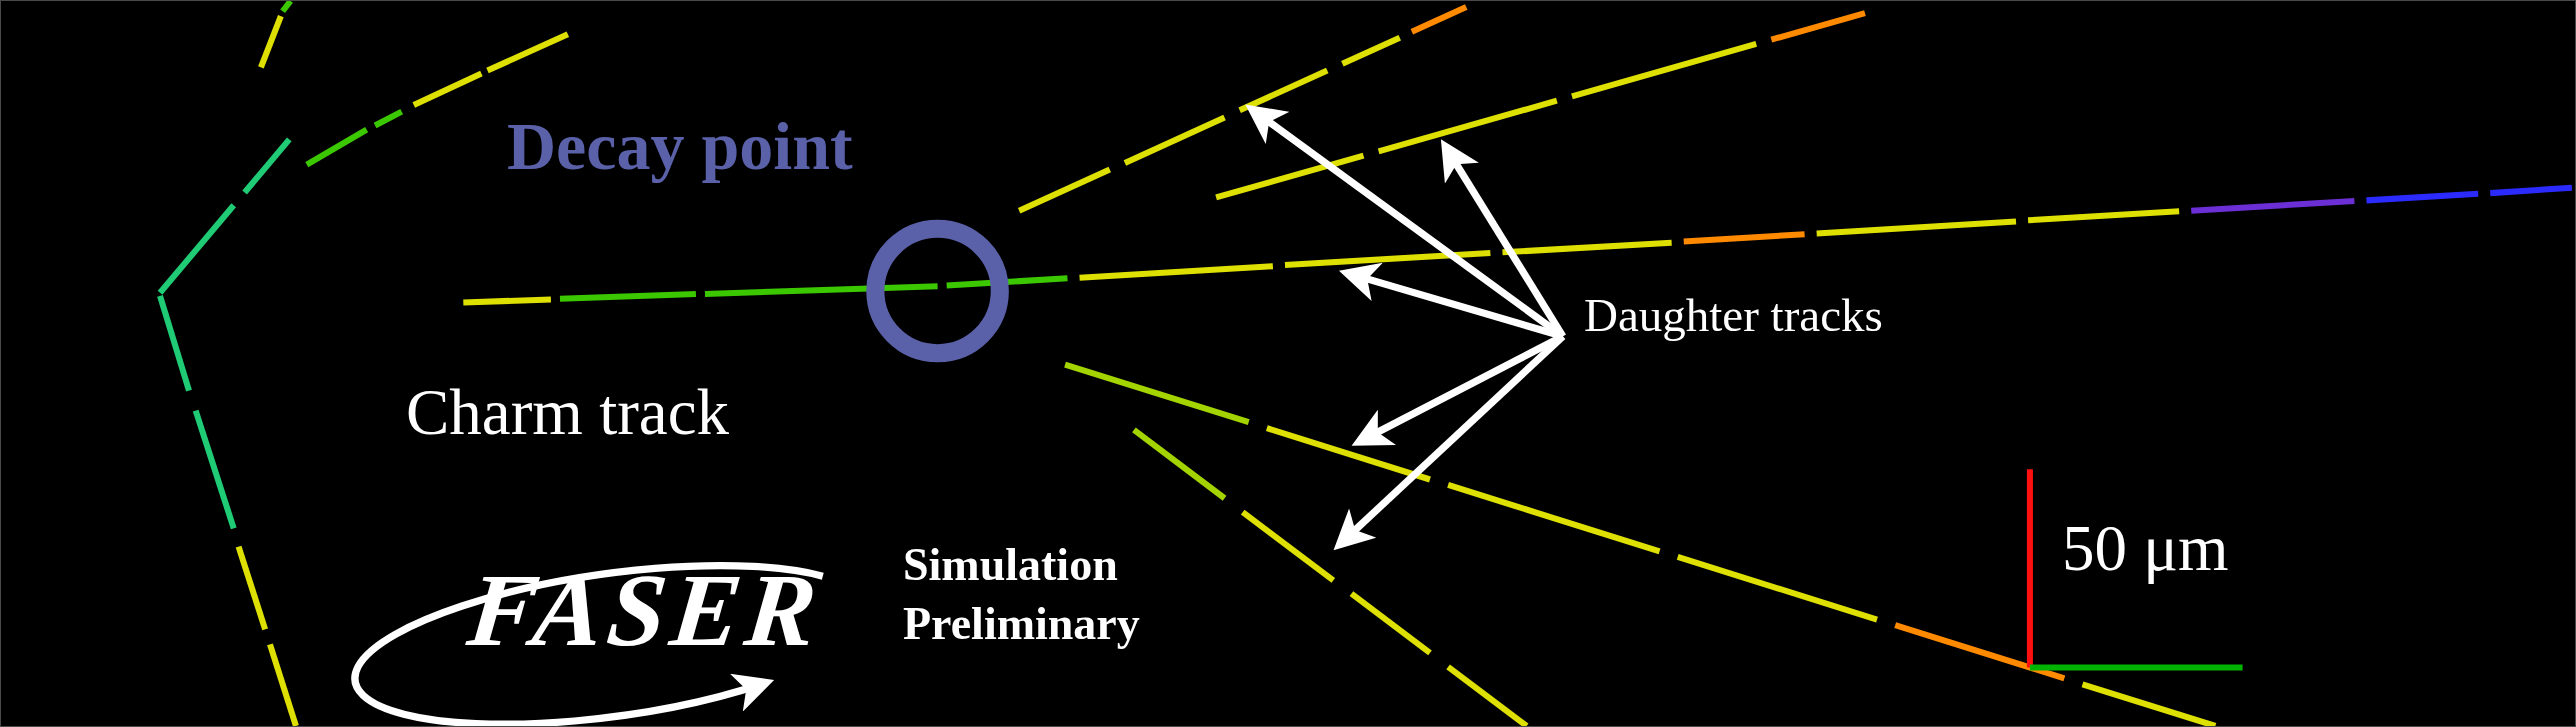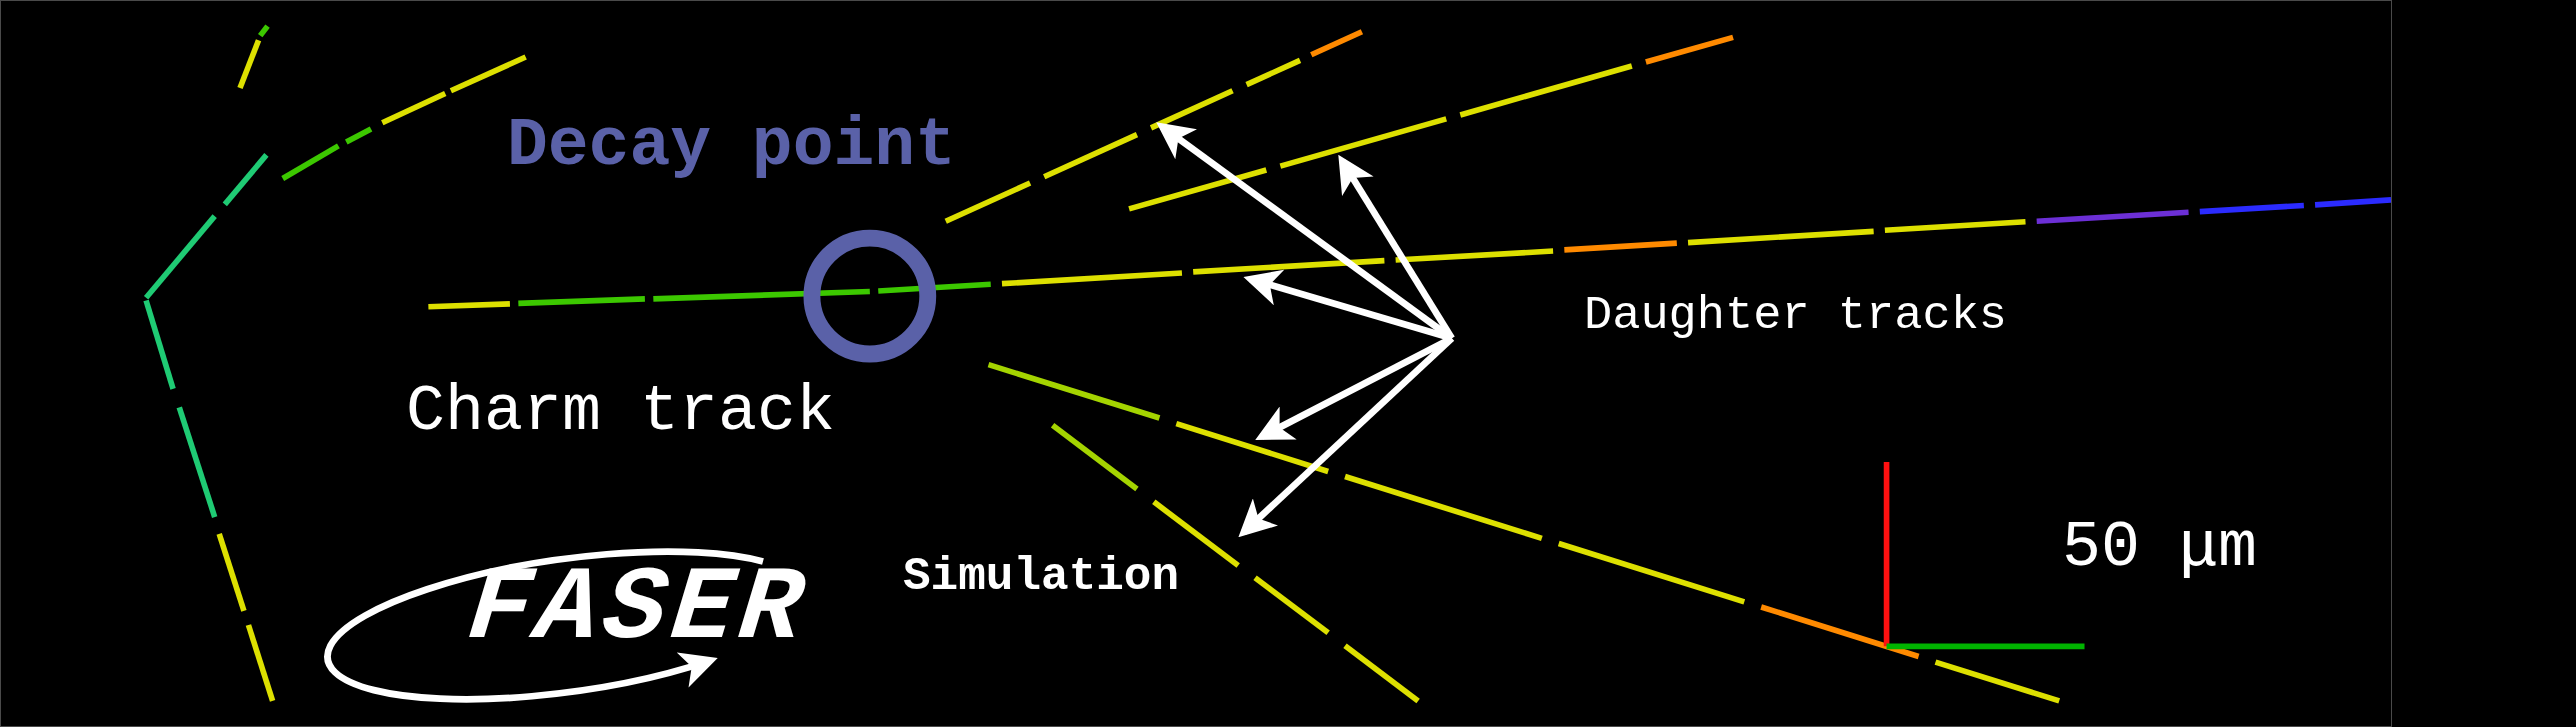--- a/index.html
+++ b/index.html
@@ -2,27 +2,27 @@
 <html style="--annotation: #5a61a8;font-size:9.7px"><head>
 <meta charset="utf-8">
 <style>
   html, body {
     margin: 0;
     padding: 0;
     background: #000;
   }
   .stage {
     position: relative;
-    width: 2392px;
+    width: 2576px;
     height: 727px;
     background: #000;
     border: 1.2px solid #4a4a4a;
     box-sizing: border-box;
     overflow: hidden;
-    font-family: Liberation Mono, monospace;
+    font-family: Liberation Serif, serif;
   }
   .canvas {
     position: absolute;
     left: 0; top: 0;
     width: 100%; height: 100%;
   }
   .label {
     position: absolute;
     color: #ffffff;
     white-space: nowrap;
@@ -49,21 +49,20 @@
     text-align: center;
   }
   .watermark {
     position: absolute;
     left: 902px; top: 535px;
     color: #ffffff;
     font-size: 46px;
     font-weight: bold;
     line-height: 1.28;
     white-space: nowrap;
-    margin-top: 12px;
   }
   .faser-logo {
     position: absolute;
     left: 468px; top: 549px;
     color: #ffffff;
     font-size: 104px;
     font-weight: bold;
     font-style: italic;
     letter-spacing: 0.05em;
     transform: skewX(-6deg);
@@ -140,18 +139,19 @@
   <div class="label decay-label">Decay point</div>
 
   <div class="label charm-label">Charm track</div>
 
   <div class="label daughter-label">Daughter tracks</div>
 
   <div class="label scale-label">50 μm</div>
 
   <div class="watermark">
     <div>Simulation</div>
+    <div>Preliminary</div>
   </div>
 
   <div class="faser-logo">FASER</div>
 
 </div>
 
 
 </body></html>

